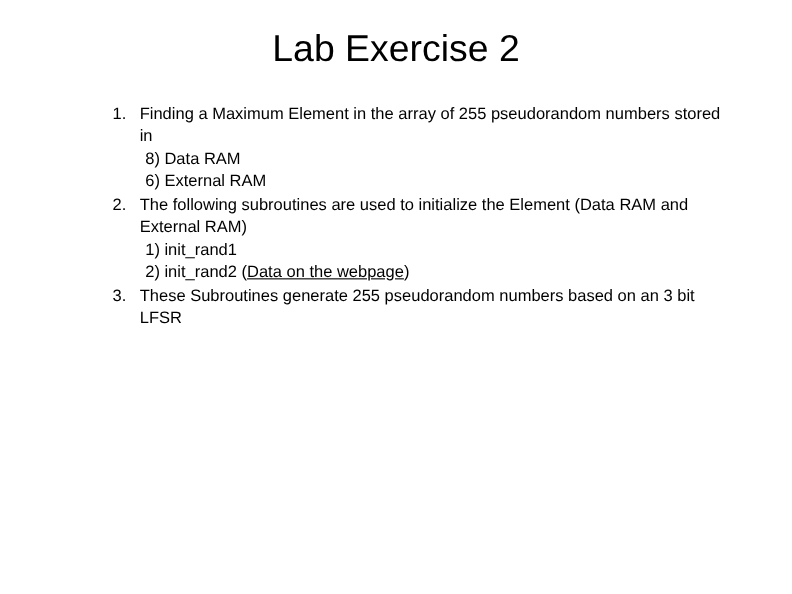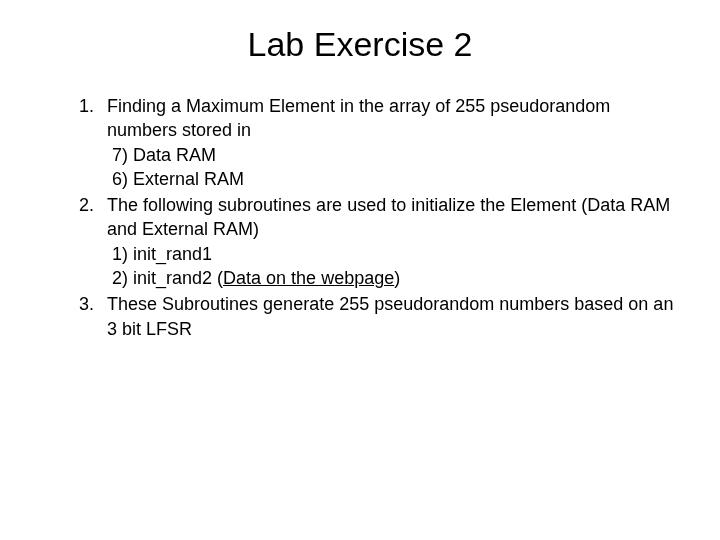--- a/index.html
+++ b/index.html
@@ -5,32 +5,32 @@
     body {
       font-family: Arial, Helvetica, sans-serif;
       margin: 0;
       padding: 0;
       width: 720px;
       height: 540px;
       background: #fff;
       color: #000;
     }
     .slide {
-      padding: 20px 44px;
+      padding: 20px 64px;
       box-sizing: border-box;
     }
     .title {
       text-align: center;
       font-size: 34px;
       font-weight: normal;
       margin: 5px 0 30px 0;
     }
     ol.main-list {
       list-style: decimal;
-      font-size: 18px;
+      font-size: 15px;
       line-height: 1.35;
       margin: 0;
       padding-left: 55px;
     }
     ol.main-list > li {
       margin-bottom: 2px;
       padding-left: 8px;
     }
     .sub-list {
       margin: 0;
@@ -47,21 +47,21 @@
 <body>
 
 <div class="slide">
   <h1 class="title">Lab Exercise 2</h1>
 
   <ol class="main-list">
 
     <li>
       <span>Finding a Maximum Element in the array of 255 pseudorandom numbers stored in</span>
       <div class="sub-list">
-        <div class="sub-item">7)  Data RAM</div>
+        <div class="sub-item">8)  Data RAM</div>
         <div class="sub-item">6)  External RAM</div>
       </div>
     </li>
 
     <li>
       <span>The following subroutines are used to initialize the Element (Data RAM and External RAM)</span>
       <div class="sub-list">
         <div class="sub-item">1)  init_rand1</div>
         <div class="sub-item">
           <span>2)  init_rand2 (</span><span class="underline">Data on the webpage</span><span>)</span>

